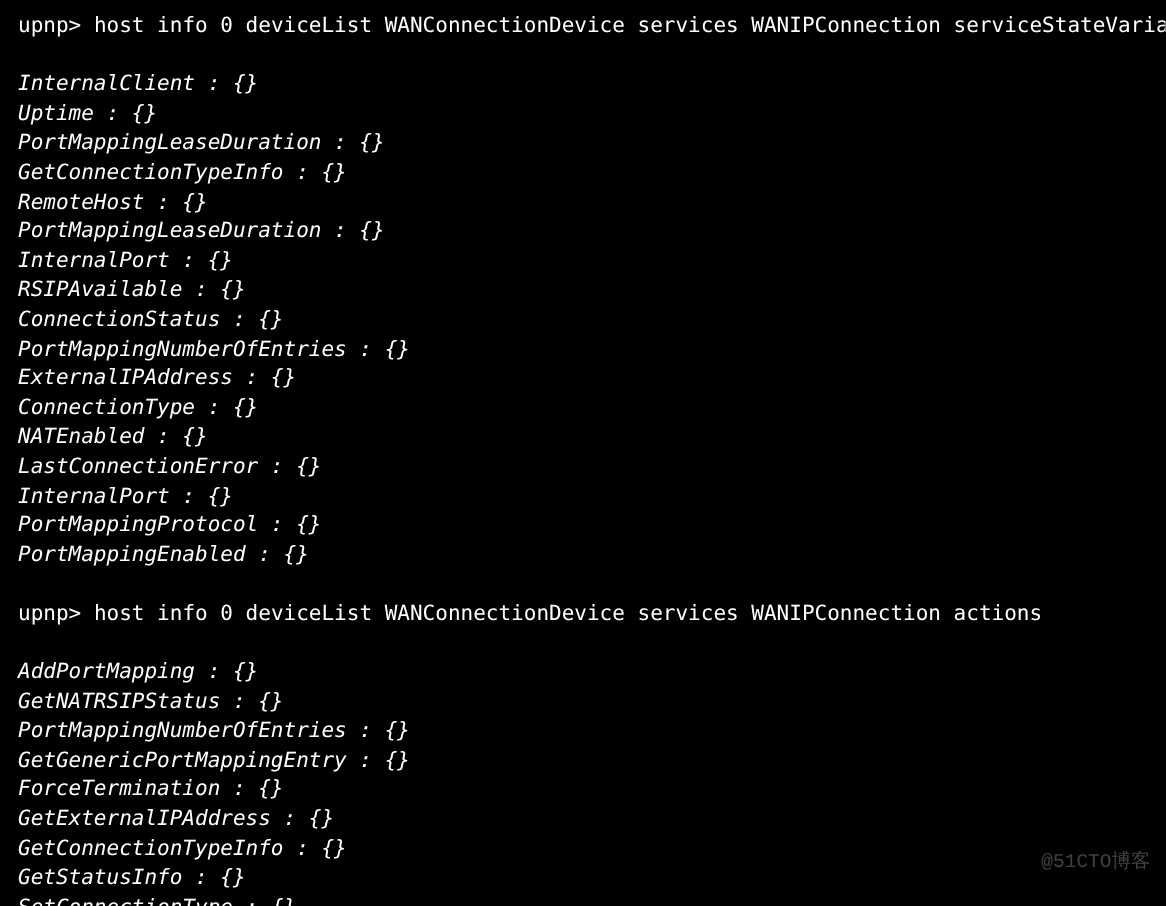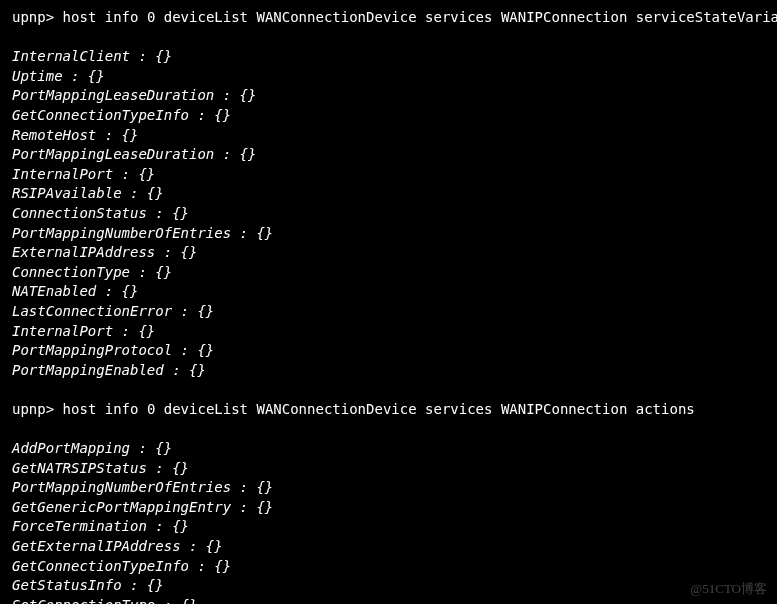--- a/index.html
+++ b/index.html
@@ -32,25 +32,25 @@
     .output-line {
       white-space: pre;
       font-weight: 500;
       font-style: italic;
     }
     .blank-line {
       height: 1.4em;
     }
     .watermark {
       position: absolute;
-      bottom: 6px;
+      bottom: 20px;
       right: 10px;
       color: rgba(255, 255, 255, 0.25);
       font-size: 13px;
-      font-family: Liberation Serif, serif;
+      font-family: Liberation Mono, monospace;
     }
   </style>
 </head>
 <body>
 
 <div>
   <div class="terminal-line"><span class="prompt">upnp&gt;</span> <span class="command">host info 0 deviceList WANConnectionDevice services WANIPConnection serviceStateVariables</span></div>
   <div class="blank-line"></div>
   <div id="ssv-output">
       <div class="output-line">InternalClient : {}</div>

